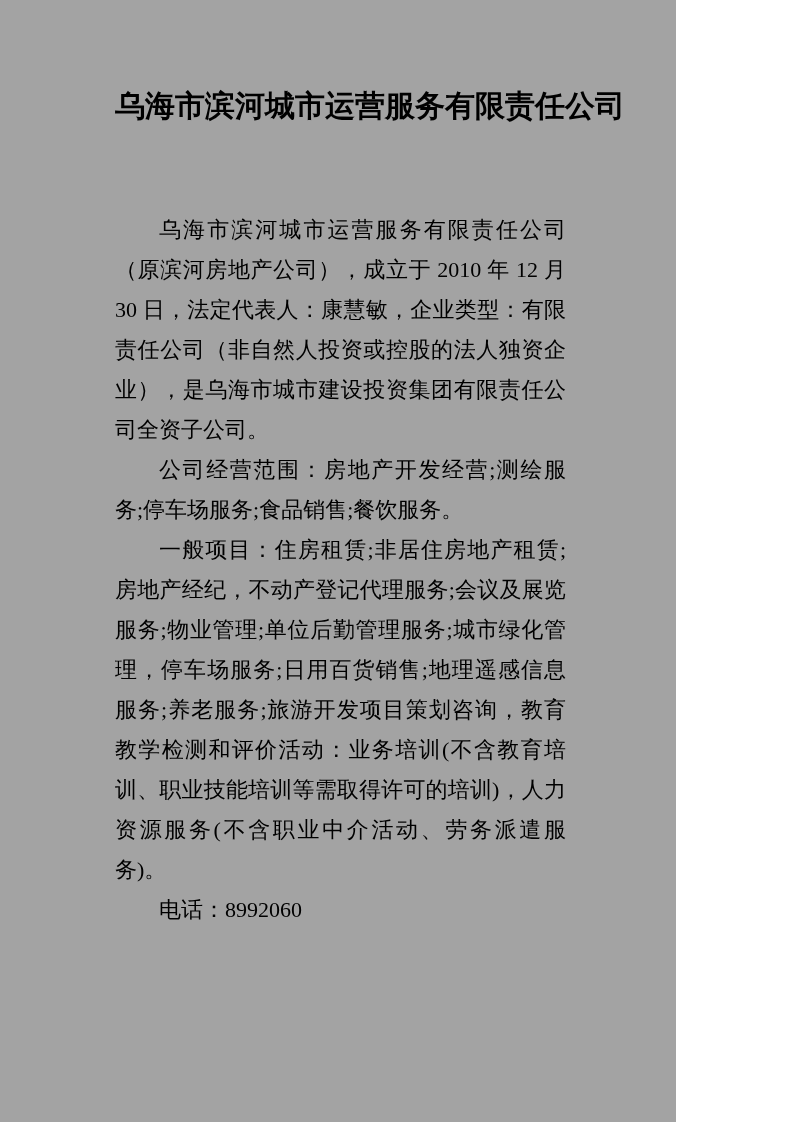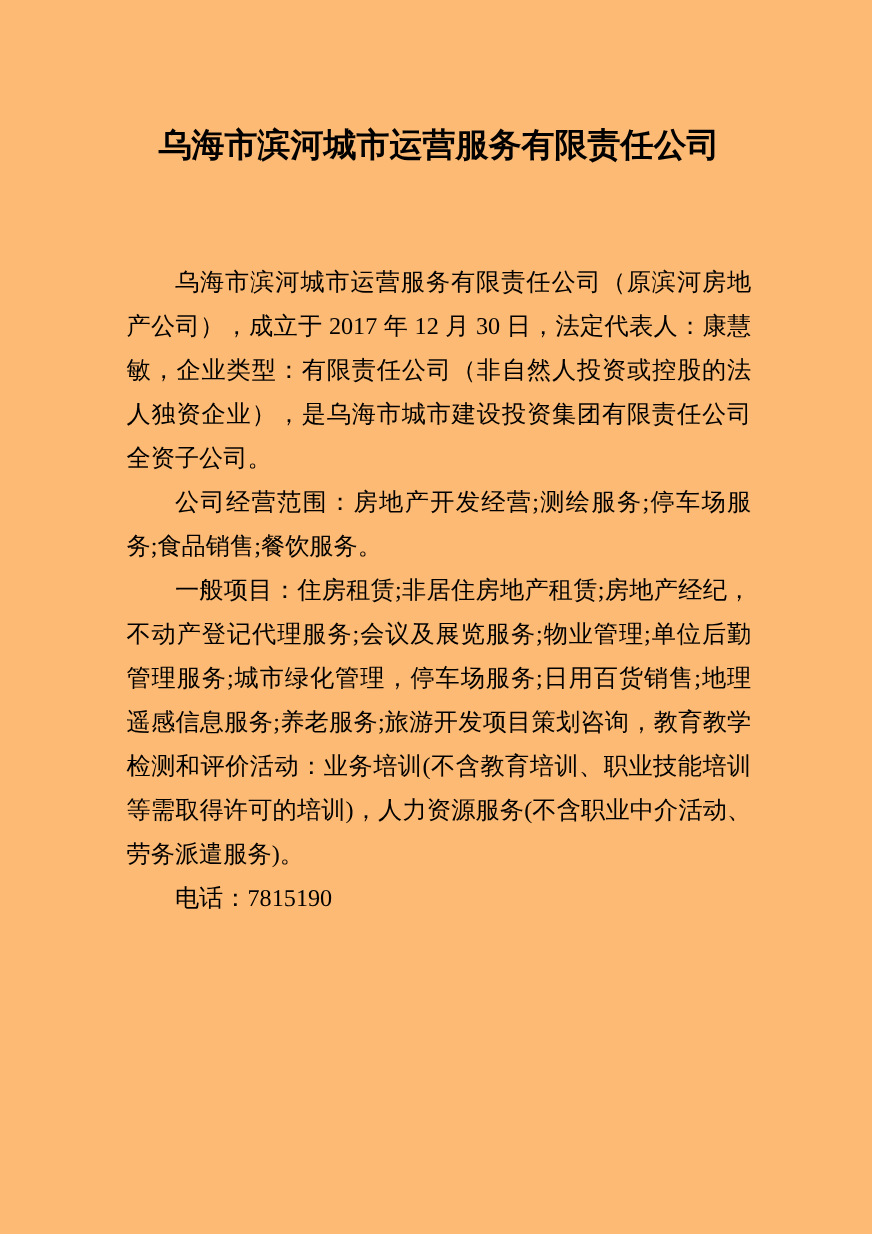--- a/index.html
+++ b/index.html
@@ -2,25 +2,25 @@
 <html><head>
 <meta charset="utf-8">
 <style>
   html, body {
     margin: 0;
     padding: 0;
     background: #ffffff;
   }
   .page {
     position: relative;
-    width: 793px;
+    width: 676px;
     height: 1122px;
-    background: #fdba74;
+    background: #a3a3a3;
     box-sizing: border-box;
-    padding: 102px 110px 0 115px;
+    padding: 75px 110px 0 115px;
     overflow: hidden;
     font-family: "Liberation Serif", "DejaVu Serif", serif;
     color: #000000;
   }
   .doc-title {
     margin: 0 0 73px 0;
     text-align: center;
     font-weight: bold;
     font-size: 30px;
     line-height: 62px;
@@ -42,18 +42,18 @@
 </style>
 </head>
 <body>
 
 <div class="page">
   <h1 class="doc-title">
     <span class="title-line">乌海市滨河城市运营服务有限责任公司</span>
   </h1>
 
   <div class="doc-body">
-    <p>乌海市滨河城市运营服务有限责任公司（原滨河房地产公司），成立于 2017 年 12 月 30 日，法定代表人：康慧敏，企业类型：有限责任公司（非自然人投资或控股的法人独资企业），是乌海市城市建设投资集团有限责任公司全资子公司。</p>
+    <p>乌海市滨河城市运营服务有限责任公司（原滨河房地产公司），成立于 2010 年 12 月 30 日，法定代表人：康慧敏，企业类型：有限责任公司（非自然人投资或控股的法人独资企业），是乌海市城市建设投资集团有限责任公司全资子公司。</p>
     <p>公司经营范围：房地产开发经营;测绘服务;停车场服务;食品销售;餐饮服务。</p>
     <p>一般项目：住房租赁;非居住房地产租赁;房地产经纪，不动产登记代理服务;会议及展览服务;物业管理;单位后勤管理服务;城市绿化管理，停车场服务;日用百货销售;地理遥感信息服务;养老服务;旅游开发项目策划咨询，教育教学检测和评价活动：业务培训(不含教育培训、职业技能培训等需取得许可的培训)，人力资源服务(不含职业中介活动、劳务派遣服务)。</p>
-    <p>电话：7815190</p>
+    <p>电话：8992060</p>
   </div>
 </div>
 
 </body></html>

